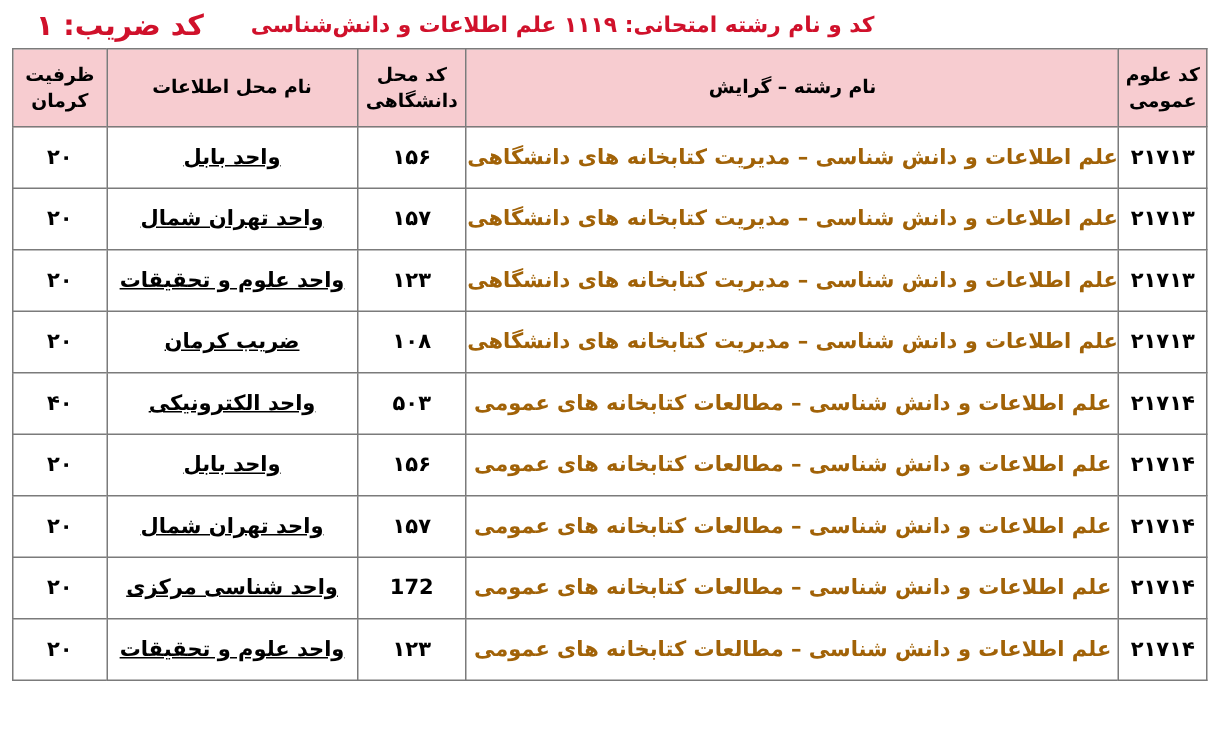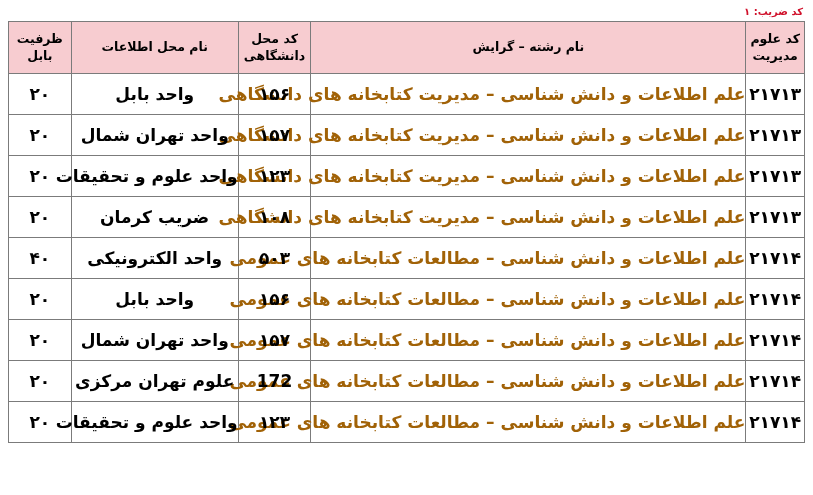--- a/index.html
+++ b/index.html
@@ -35,40 +35,40 @@
     font-size: 14.5px;
     letter-spacing: 0;
     white-space: nowrap;
     text-align: right;
     flex: 1 1 auto;
     padding-right: 220px;
   }
   .header-coef {
     color: #d0112b;
     font-weight: bold;
-    font-size: 10px;
+    font-size: 19px;
     white-space: nowrap;
     text-align: right;
     flex: 0 0 auto;
     padding-left: 14px;
   }
   table.main-table {
     border-collapse: collapse;
     width: 797px;
     margin: 0 8px;
     table-layout: fixed;
     direction: rtl;
   }
   table.main-table th,
   table.main-table td {
     border: 1px solid #7b7b7b;
     padding: 0;
     text-align: center;
     vertical-align: middle;
-    font-size: 17px;
+    font-size: 14px;
     height: 41px;
     box-sizing: border-box;
   }
   table.main-table thead th {
     background: #f7ccd0;
     font-weight: bold;
     font-size: 12.5px;
     line-height: 1.25;
     height: 52px;
     padding: 2px 3px;
@@ -93,66 +93,68 @@
   td.cell-placecode {
     font-weight: bold;
     font-size: 13px;
   }
   td.cell-place {
     font-weight: bold;
     font-size: 12.5px;
     text-align: right;
     padding: 0 8px 0 4px;
     white-space: nowrap;
+    text-decoration: underline;
   }
   td.cell-cap {
     font-weight: bold;
     font-size: 13px;
   }
   .th-stack {
     display: block;
     line-height: 1.3;
   }
 </style>
 </head>
 <body>
 
 <div class="page">
 
   <div class="header-bar">
+    <div class="header-title">کد و نام رشته امتحانی:  ۱۱۱۹  علم اطلاعات و دانش‌شناسی</div>
     <div class="header-coef">کد ضریب: ۱</div>
   </div>
 
   <table class="main-table">
     <colgroup>
       <col class="col-code">
       <col class="col-field">
       <col class="col-placecode">
       <col class="col-place">
       <col class="col-cap">
     </colgroup>
     <thead>
       <tr>
         <th>
           <span class="th-stack">کد علوم</span>
-          <span class="th-stack">مدیریت</span>
+          <span class="th-stack">عمومی</span>
         </th>
         <th>
           <span class="th-stack">نام رشته – گرایش</span>
         </th>
         <th>
           <span class="th-stack">کد محل</span>
           <span class="th-stack">دانشگاهی</span>
         </th>
         <th>
           <span class="th-stack">نام محل اطلاعات</span>
         </th>
         <th>
           <span class="th-stack">ظرفیت</span>
-          <span class="th-stack">بابل</span>
+          <span class="th-stack">کرمان</span>
         </th>
       </tr>
     </thead>
     <tbody>
       <tr>
         <td class="cell-code">۲۱۷۱۳</td>
         <td class="cell-field">علم اطلاعات و دانش شناسی – مدیریت کتابخانه های دانشگاهی</td>
         <td class="cell-placecode">۱۵۶</td>
         <td class="cell-place">واحد بابل</td>
         <td class="cell-cap">۲۰</td>
@@ -196,21 +198,21 @@
         <td class="cell-code">۲۱۷۱۴</td>
         <td class="cell-field">علم اطلاعات و دانش شناسی – مطالعات کتابخانه های عمومی</td>
         <td class="cell-placecode">۱۵۷</td>
         <td class="cell-place">واحد تهران شمال</td>
         <td class="cell-cap">۲۰</td>
       </tr>
       <tr>
         <td class="cell-code">۲۱۷۱۴</td>
         <td class="cell-field">علم اطلاعات و دانش شناسی – مطالعات کتابخانه های عمومی</td>
         <td class="cell-placecode">172</td>
-        <td class="cell-place">علوم تهران مرکزی</td>
+        <td class="cell-place">واحد شناسی مرکزی</td>
         <td class="cell-cap">۲۰</td>
       </tr>
       <tr>
         <td class="cell-code">۲۱۷۱۴</td>
         <td class="cell-field">علم اطلاعات و دانش شناسی – مطالعات کتابخانه های عمومی</td>
         <td class="cell-placecode">۱۲۳</td>
         <td class="cell-place">واحد علوم و تحقیقات</td>
         <td class="cell-cap">۲۰</td>
       </tr>
     </tbody>

